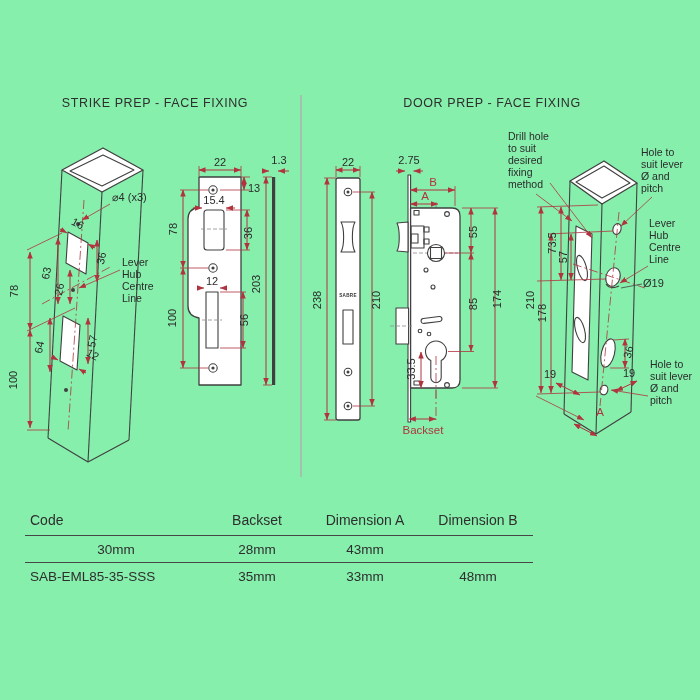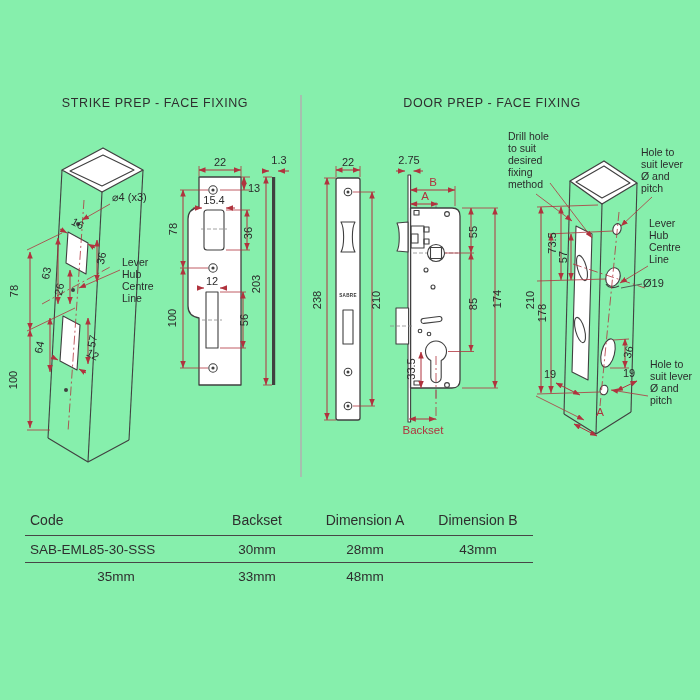--- a/index.html
+++ b/index.html
@@ -314,25 +314,25 @@
 </svg>
 
 <div class="spec-table">
   <div class="tr th b">
     <div class="td c0">Code</div>
     <div class="td c1">Backset</div>
     <div class="td c2">Dimension A</div>
     <div class="td c3">Dimension B</div>
   </div>
   <div class="tr b">
-    <div class="td c0">SAB-EML85-30-SSS</div>
     <div class="td c1">30mm</div>
     <div class="td c2">28mm</div>
     <div class="td c3">43mm</div>
   </div>
   <div class="tr">
+    <div class="td c0">SAB-EML85-35-SSS</div>
     <div class="td c1">35mm</div>
     <div class="td c2">33mm</div>
     <div class="td c3">48mm</div>
   </div>
 </div>
 
 </div>
 
 </body></html>

